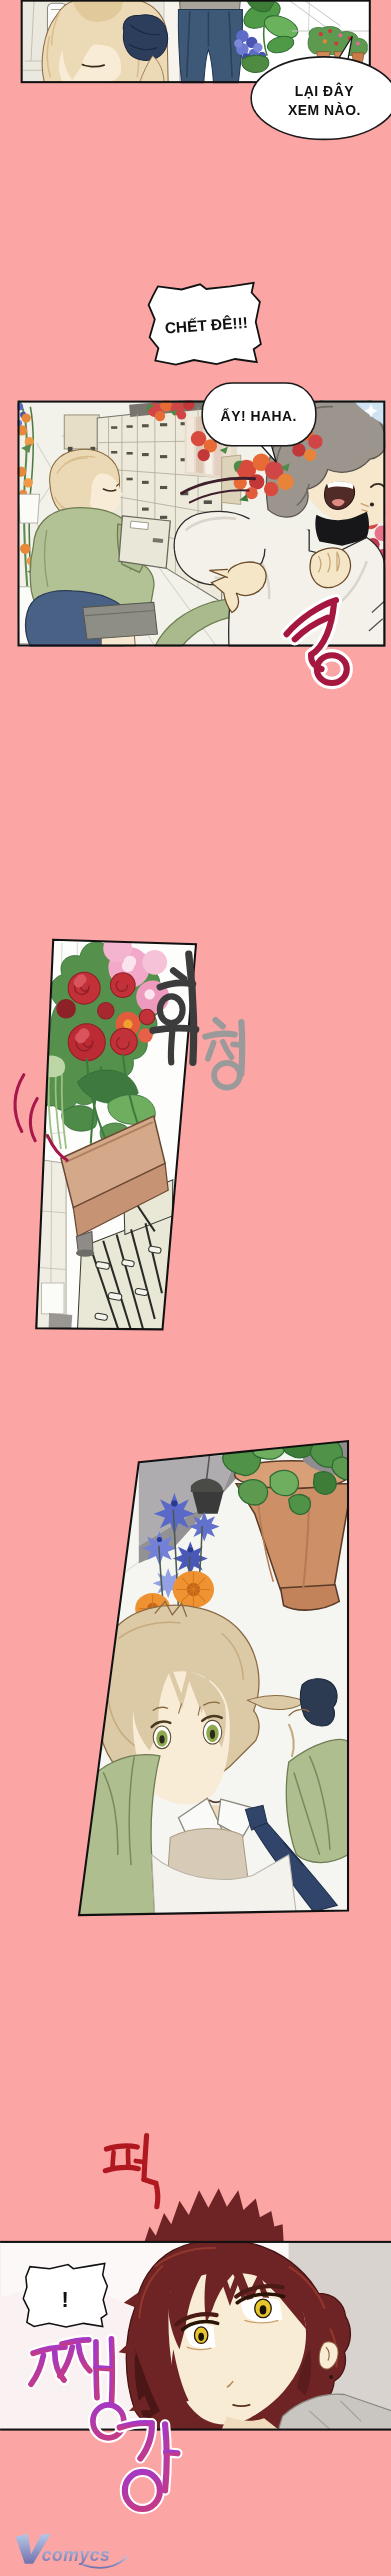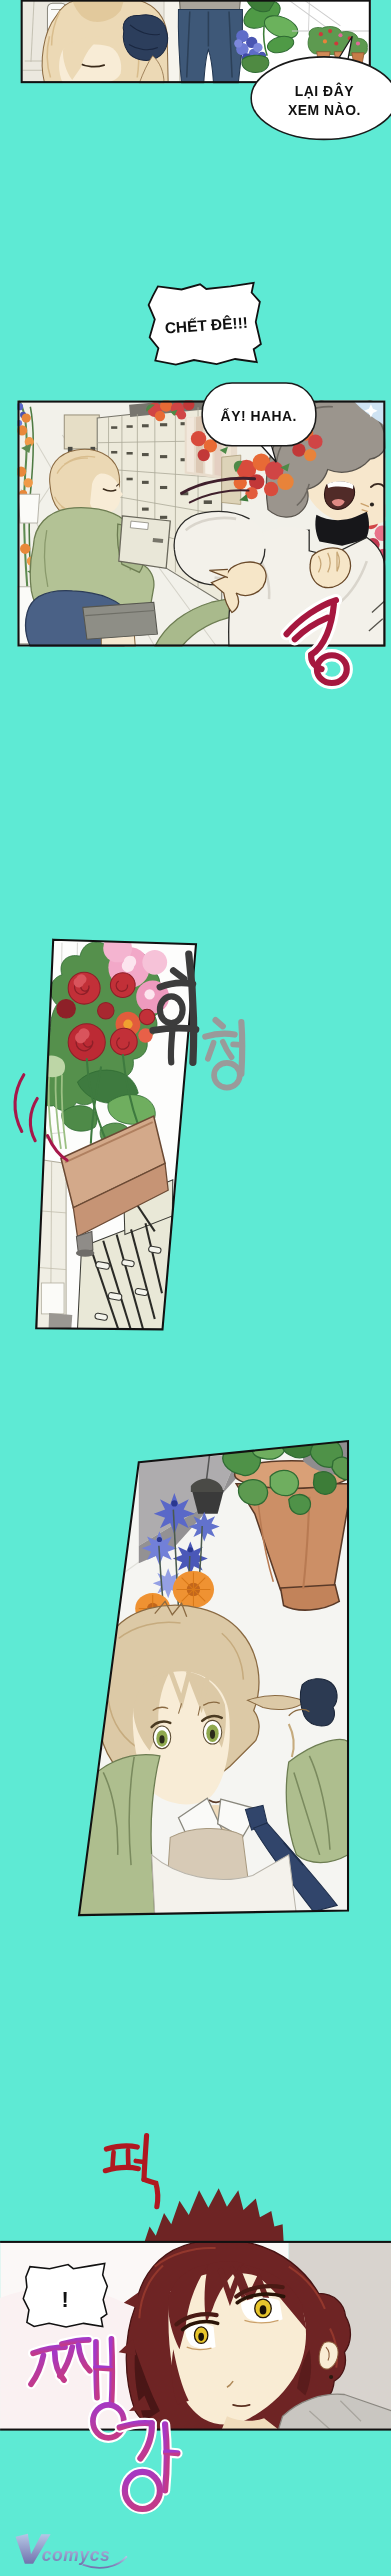--- a/index.html
+++ b/index.html
@@ -1,16 +1,16 @@
 <!DOCTYPE html>
 <html style="font-size:8.2px"><head>
 <meta charset="utf-8">
 <style>
 html,body{margin:0;padding:0;background:#ffffff}
-#page{position:relative;width:392px;height:2576px;background:#5eead4;font-family:"Liberation Sans",sans-serif;overflow:hidden}
+#page{position:relative;width:392px;height:2576px;background:#fca5a5;font-family:"Liberation Sans",sans-serif;overflow:hidden}
 .abs{position:absolute}
 text{font-family:"Liberation Sans",sans-serif}
 </style>
 </head>
 <body>
 <div id="page">
 
 <svg class="abs" style="left:0px;top:0px" width="392" height="155" viewBox="0 0 760 300">
 <defs>
         <clipPath id="p1c">

